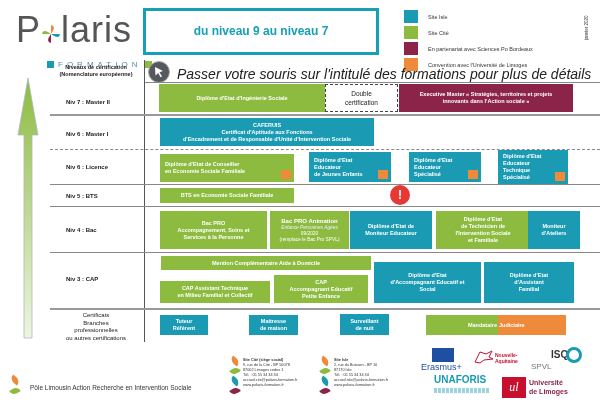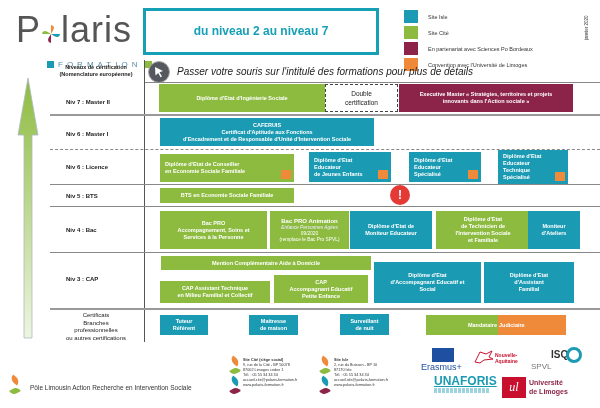--- a/index.html
+++ b/index.html
@@ -18,21 +18,21 @@
   
   .legend { left: 404px; top: 9px; }
   .legend-item { display: flex; align-items: center; height: 15px; margin-bottom: 1px; }
   .legend-sw { width: 14px; height: 13px; margin-right: 10px; }
   .legend-label { font-size: 5.5px; color: #333; }
   .date-vert { left: 580px; top: 22px; font-size: 4.5px; color: #333; transform: rotate(-90deg); transform-origin: left top; white-space: nowrap; }
 
   
   .col-header { left: 50px; top: 64px; width: 92px; text-align: center; font-size: 5.5px; font-weight: bold; line-height: 7px; }
   .cursor-circle { left: 148px; top: 61px; width: 22px; height: 22px; border-radius: 50%; background: #55595f; display:flex; align-items:center; justify-content:center; border: 1px solid #aaa; }
-  .hint { left: 177px; top: 66px; font-size: 10px; font-style: italic; color: #222; }
+  .hint { left: 177px; top: 66px; font-size: 14px; font-style: italic; color: #222; }
   .vline { left: 144px; top: 60px; width: 1px; height: 282px; background: #555; }
 
   
   .arrow { left: 17px; top: 78px; }
 
   
   .sep { left: 50px; width: 550px; height: 1px; background: #888; }
   .sep.thick { height: 2px; background: #999; }
   .sep.dash { background: none; border-top: 1px dashed #888; }
 
@@ -69,21 +69,21 @@
           <path d="M10 10 L1 10 Q2 4 10 10Z" fill="#8dbb3f"></path>
         </svg></span>laris</span>
 </div>
 <div class="abs logo-sub">
   <span class="logo-sq" style="background:#1a9bb3"></span>
   <span>FORMATION</span>
   <span class="logo-sq" style="background:#8dbb3f"></span>
 </div>
 
 <div class="abs title-box">
-  <div>du niveau 2 au niveau  7</div>
+  <div>du niveau 9 au niveau  7</div>
 </div>
 
 <div class="abs legend">
   <div class="legend-item">
       <span class="legend-sw" style="background:#1a9bb3"></span>
       <span class="legend-label">Site Isle</span>
     </div>
   <div class="legend-item">
       <span class="legend-sw" style="background:#8dbb3f"></span>
       <span class="legend-label">Site Cité</span>
@@ -306,20 +306,20 @@
 </div>
 <div class="partner" style="left:495px;top:352px;font-size:5px;color:#c8102e;line-height:6px;">
   <div>Nouvelle-</div>
   <div>Aquitaine</div>
 </div>
 
 <div class="partner" style="left:551px;top:349px;font-size:10px;color:#333;">ISQ</div>
 <div class="abs" style="left:566px;top:347px;width:16px;height:16px;border:3px solid #1a9bb3;border-radius:50%;"></div>
 <div class="partner" style="left:531px;top:362px;font-size:8px;color:#777;font-weight:normal;">SPVL</div>
 
-<div class="partner" style="left:434px;top:374px;font-size:12px;color:#1a9bb3;text-decoration:underline;">UNAFORIS</div>
+<div class="partner" style="left:434px;top:374px;font-size:10px;color:#1a9bb3;">UNAFORIS</div>
 <div class="abs" style="left:434px;top:388px;width:56px;height:5px;background:repeating-linear-gradient(90deg,#9cd3df 0 3px,#fff 3px 4px);"></div>
 
 <div class="abs" style="left:502px;top:377px;width:24px;height:21px;background:#c8102e;color:#fff;font-size:12px;font-style:italic;display:flex;align-items:center;justify-content:center;font-family:'Liberation Serif',serif;">ul</div>
 <div class="partner" style="left:529px;top:378px;font-size:7px;color:#8c2349;line-height:9px;">
   <div>Université</div>
   <div>de Limoges</div>
 </div>
 
 </body></html>

